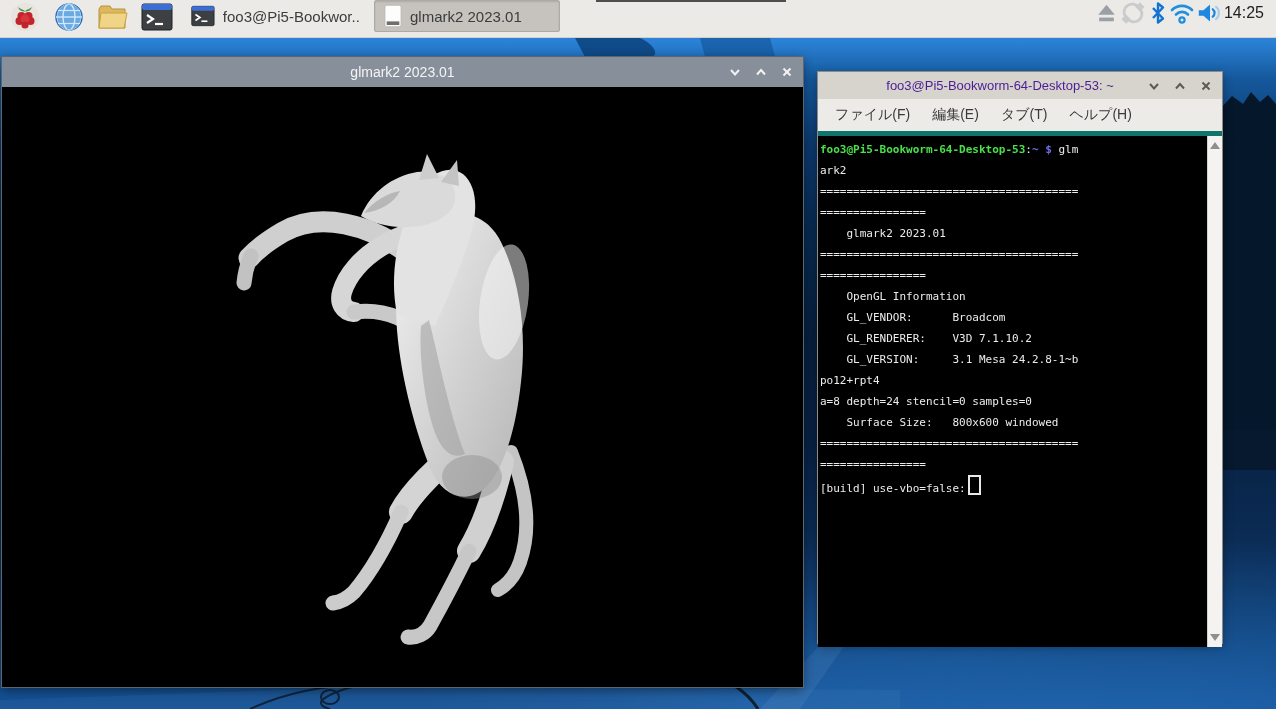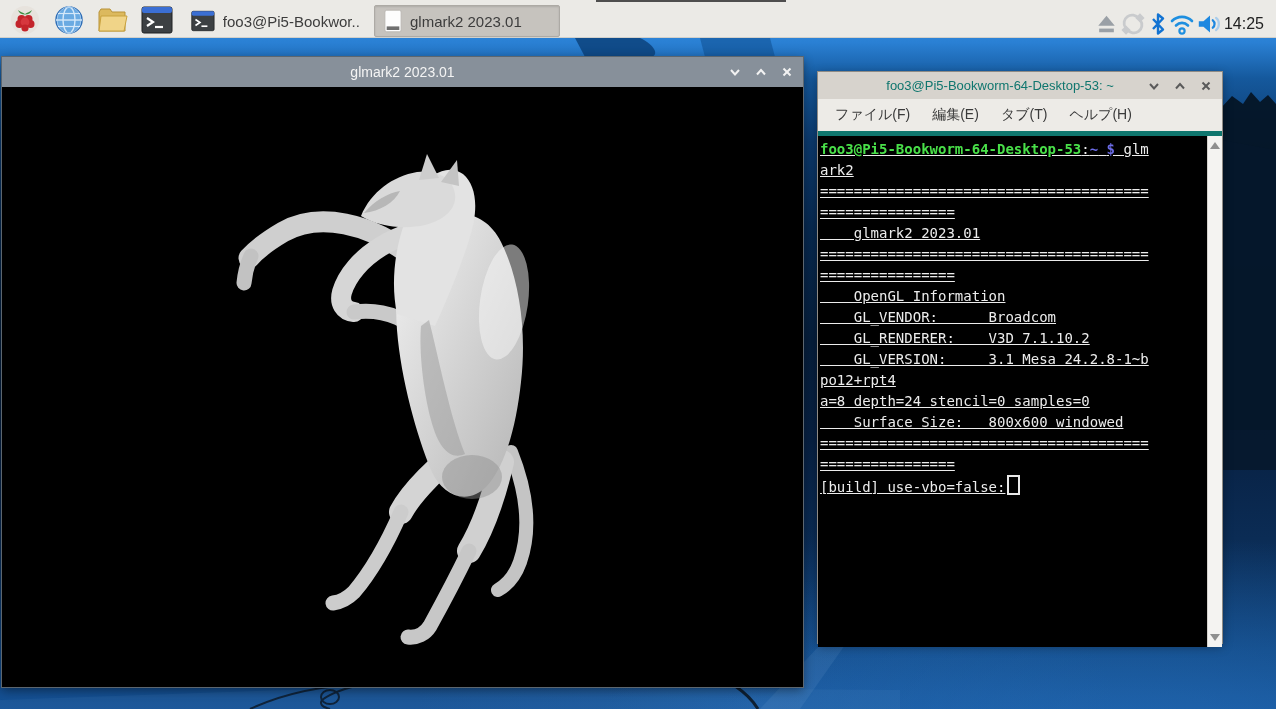--- a/index.html
+++ b/index.html
@@ -10,21 +10,21 @@
   #wallpaper{position:absolute;inset:0;z-index:0;
     background:
       radial-gradient(900px 420px at 88% 112%, rgba(46,126,205,.55), rgba(46,126,205,0) 62%),
       radial-gradient(500px 260px at 60% 100%, rgba(40,110,185,.30), rgba(40,110,185,0) 70%),
       linear-gradient(180deg,#3c96e8 0%,#2a80d4 6%,#15599d 11%,#0c3a6e 20%,#082a51 32%,
                       #071f3c 48%,#082143 62%,#0b2c55 76%,#114783 92%,#155195 100%);}
   #wallpaper svg{position:absolute;inset:0;}
 
   
   #taskbar{position:absolute;left:0;top:0;width:1276px;height:38px;z-index:10;
-    background:#ebeae6;border-bottom:1px solid #d2d0ca;display:flex;align-items:flex-end;
+    background:#ebeae6;border-bottom:1px solid #d2d0ca;display:flex;align-items:flex-start;
     padding:0 6px;box-sizing:border-box;gap:6px;}
   .tb-launcher{width:38px;height:34px;display:flex;align-items:center;justify-content:center;
     border-radius:3px;cursor:pointer;}
   .task-btn{height:32px;display:flex;align-items:center;gap:8px;padding:0 9px;width:186px;
     border-radius:2px;cursor:pointer;box-sizing:border-box;}
   .task-btn.active{background:#c6c3be;border:1px solid #adaaa5;box-shadow:inset 0 1px 2px rgba(0,0,0,.12);}
   .task-label{font-size:15px;color:#3c3c3c;white-space:nowrap;overflow:hidden;}
   #tray{margin-left:auto;display:flex;align-items:center;padding-right:6px;}
   #clock{font-size:16px;color:#222;}
   #top-artifact{position:absolute;left:596px;top:0;width:190px;height:2px;background:#4e4e4e;z-index:11;}
@@ -35,28 +35,28 @@
   #glmark-title{height:30px;background:#87909a;display:flex;align-items:center;position:relative;}
   #glmark-title .wtitle{position:absolute;left:0;right:0;text-align:center;color:#f4f4f4;font-size:14px;}
   .win-btns{position:absolute;right:8px;top:0;height:100%;display:flex;align-items:center;gap:10px;}
   .win-btn{width:16px;height:16px;display:flex;align-items:center;justify-content:center;cursor:pointer;}
   #glmark-content{height:600px;background:#000;overflow:hidden;}
 
   
   #term-win{position:absolute;left:818px;top:72px;width:404px;height:571px;z-index:3;
     box-shadow:0 0 0 1px #8f8b85,0 3px 10px rgba(0,0,0,.4);background:#d7d3cd;}
   #term-title{height:27px;background:#d7d3cd;position:relative;display:flex;align-items:center;}
-  #term-title .wtitle{position:absolute;left:0;right:40px;text-align:center;color:#0f766e;font-size:13px;}
+  #term-title .wtitle{position:absolute;left:0;right:40px;text-align:center;color:#4c1d95;font-size:13px;}
   #term-menubar{height:32px;background:#edebe7;border-bottom:5px solid #0f766e;
     display:flex;align-items:center;padding:0 8px;gap:4px;}
   .menu-item{font-size:14px;color:#3a3a3a;padding:4px 9px;cursor:pointer;border-radius:2px;}
   #term-body{display:flex;height:511px;}
   #term-content{flex:1;background:#000;overflow:hidden;padding:3px 0 0 2px;cursor:text;}
-  .tline{font-family:"DejaVu Sans Mono",monospace;font-size:14px;line-height:21px;
-    white-space:pre;color:#ececec;text-decoration:underline;}
+  .tline{font-family:"DejaVu Sans Mono",monospace;font-size:11px;line-height:21px;
+    white-space:pre;color:#ececec;}
   .c-fg{color:#ececec;}
   .c-green{color:#49e049;font-weight:bold;}
   .c-blue{color:#6b6be6;font-weight:bold;}
   .cursor{display:inline-block;width:9px;height:16px;border:2px solid #e8e8e8;
     vertical-align:-3px;margin-left:2px;}
   #term-scrollbar{width:14px;background:#f4f3f1;border-left:1px solid #d4d1cc;position:relative;cursor:pointer;}
   .sb-arrow{position:absolute;left:2px;width:0;height:0;border-left:5px solid transparent;border-right:5px solid transparent;}
   .sb-up{top:6px;border-bottom:7px solid #8f8f8f;}
   .sb-down{bottom:6px;border-top:7px solid #8f8f8f;}
 </style>

